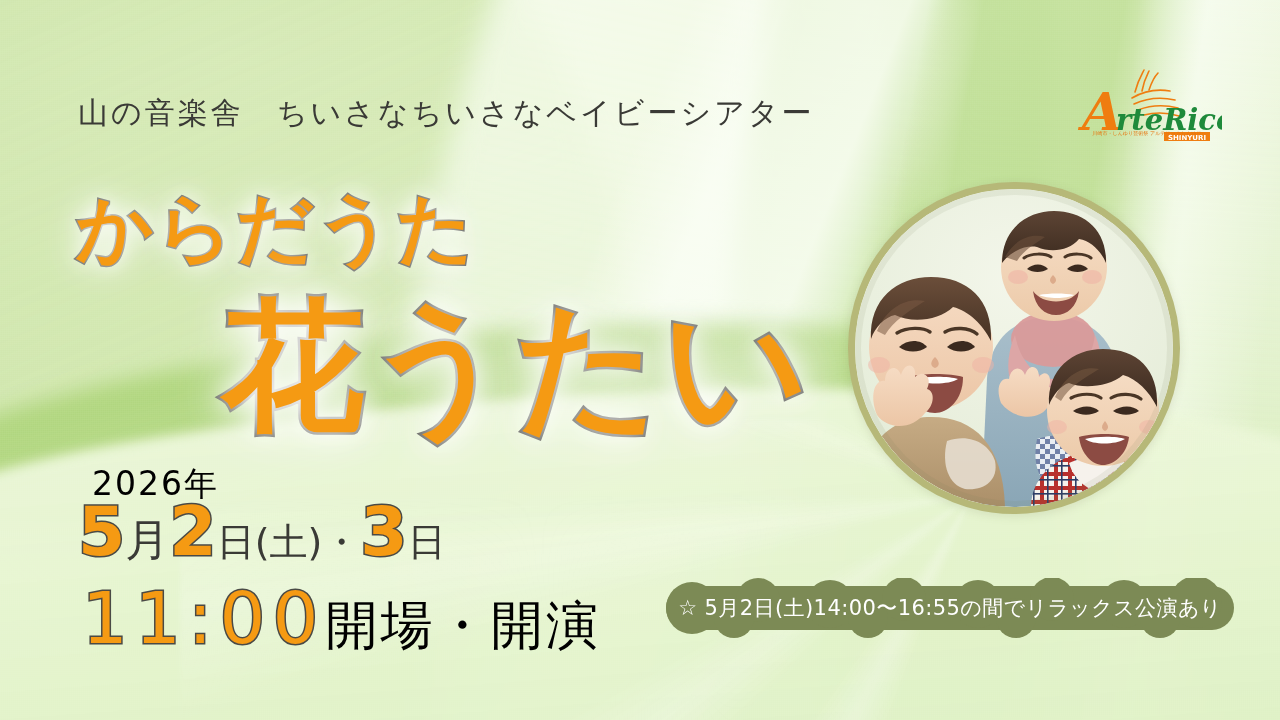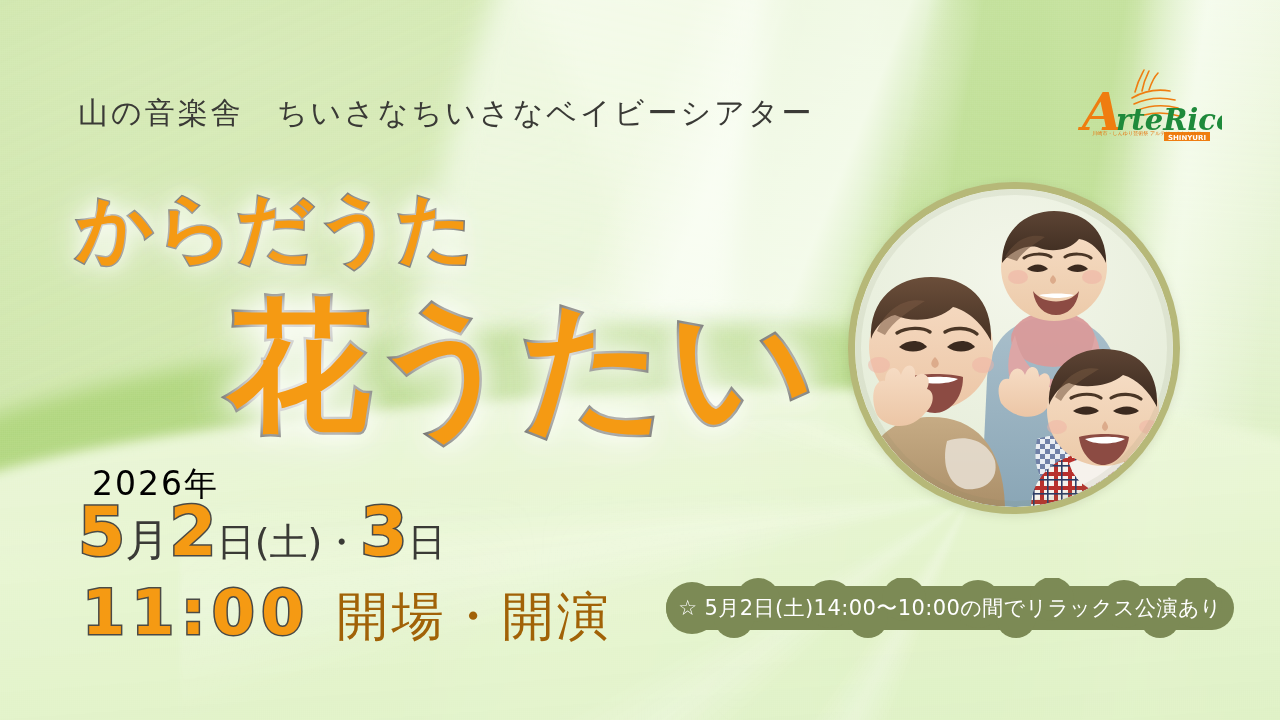--- a/index.html
+++ b/index.html
@@ -140,21 +140,21 @@
     color:#f59a13;
     -webkit-text-stroke:3px #4a4a46;
     paint-order:stroke fill;
     text-shadow:
       0 0 18px rgba(255,255,255,.98),
       0 0 32px rgba(255,255,255,.92),
       0 0 46px rgba(255,255,255,.80);
     font-family:"DejaVu Sans","Liberation Sans",sans-serif;
   }
   .title-main{
-    position:absolute;left:228px;top:272px;
+    position:absolute;left:222px;top:272px;
     font-size:142px;font-weight:700;letter-spacing:.02em;white-space:nowrap;
     color:#f59a13;
     -webkit-text-stroke:5px #4a4a46;
     paint-order:stroke fill;
     text-shadow:
       0 0 24px rgba(255,255,255,.98),
       0 0 44px rgba(255,255,255,.95),
       0 0 64px rgba(255,255,255,.82);
     font-family:"DejaVu Sans","Liberation Sans",sans-serif;
   }
@@ -190,27 +190,27 @@
   }
   .date-main .kan-s{
     font-size:38px;color:#3a3a36;font-weight:500;line-height:1;
   }
 
   .time-row{
     position:absolute;left:82px;top:582px;
     white-space:nowrap;display:flex;align-items:baseline;
   }
   .time-row .tnum{
-    font-size:62px;font-weight:700;color:#f59a13;
+    font-size:72px;font-weight:400;color:#f59a13;
     -webkit-text-stroke:3px #4a4a46;paint-order:stroke fill;
     line-height:1;letter-spacing:.10em;
   }
   .time-row .tlabel{
-    font-size:52px;color:#a16207;font-weight:500;line-height:1;
-    letter-spacing:.06em;margin-left:26px;
+    font-size:52px;color:#000000;font-weight:500;line-height:1;
+    letter-spacing:.06em;
   }
 
   
   .banner{
     position:absolute;left:648px;top:578px;width:604px;height:60px;
   }
   .banner svg{position:absolute;inset:0;width:100%;height:100%;}
   .banner-text{
     position:absolute;left:0;top:0;width:604px;height:60px;
     display:flex;align-items:center;justify-content:center;
@@ -413,16 +413,16 @@
         <circle cx="330" cy="26" r="24"></circle>
         <circle cx="404" cy="21" r="22"></circle>
         <circle cx="476" cy="26" r="24"></circle>
         <circle cx="548" cy="24" r="26"></circle>
         <circle cx="86" cy="40" r="20"></circle>
         <circle cx="220" cy="40" r="20"></circle>
         <circle cx="368" cy="40" r="20"></circle>
         <circle cx="512" cy="40" r="20"></circle>
       </g>
     </svg>
-    <div class="banner-text">☆ 5月2日(土)14:00〜10:00の間でリラックス公演あり</div>
+    <div class="banner-text">☆ 5月2日(土)14:00〜16:55の間でリラックス公演あり</div>
   </div>
 
 </div>
 
 </body></html>

